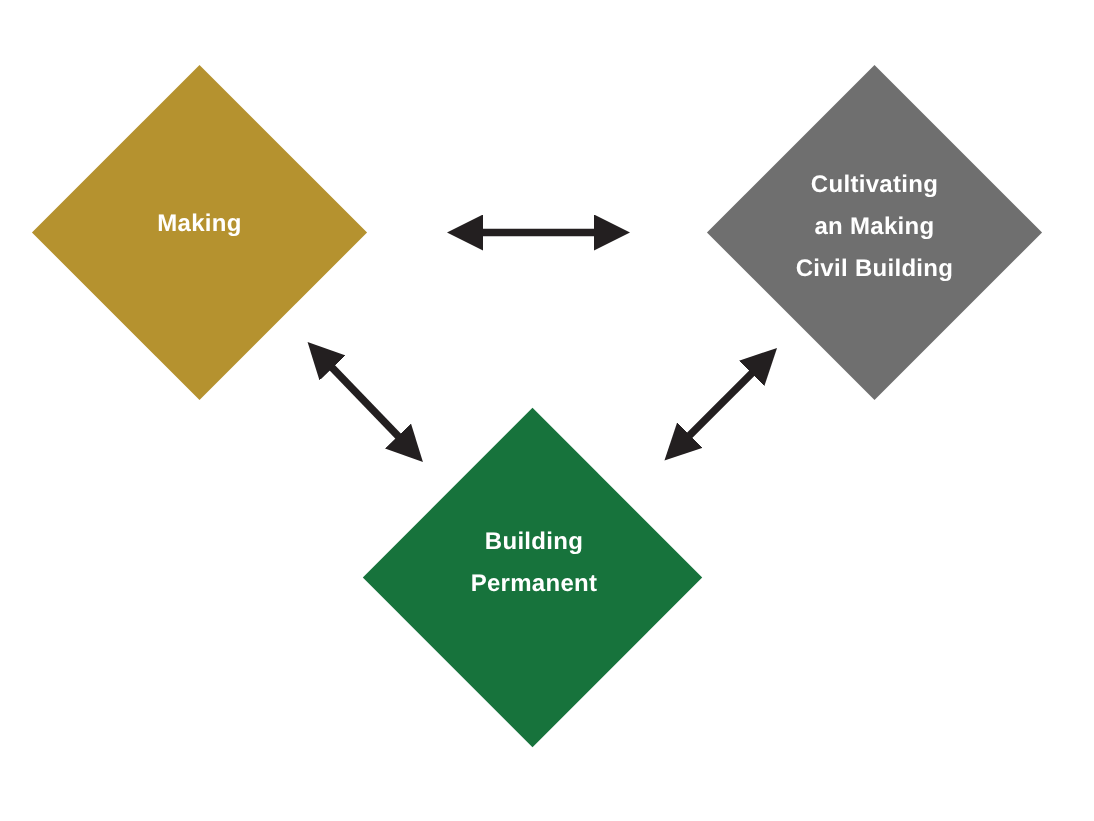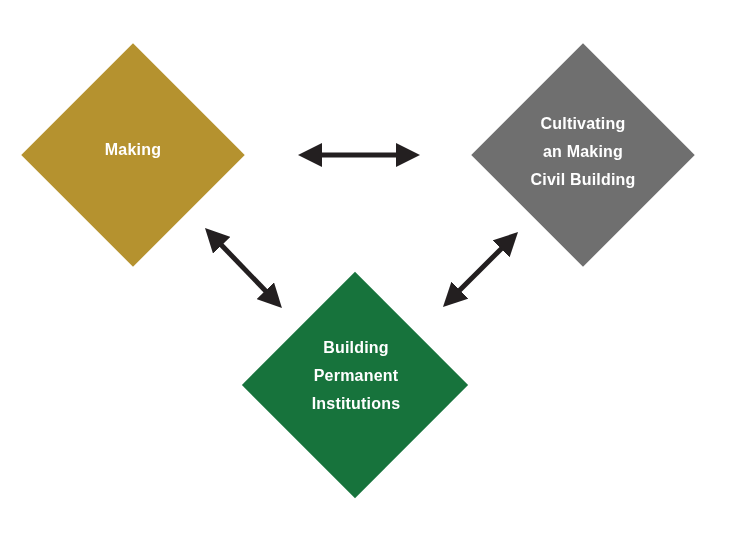--- a/index.html
+++ b/index.html
@@ -78,16 +78,15 @@
     <span>Making</span>
   </div>
   <div class="node-label label-gray">
     <span>Cultivating</span>
     <span>an Making</span>
     <span>Civil Building</span>
   </div>
   <div class="node-label label-green">
     <span>Building</span>
     <span>Permanent</span>
-    <span>Institutions</span>
   </div>
 
 </div>
 
 </body></html>

